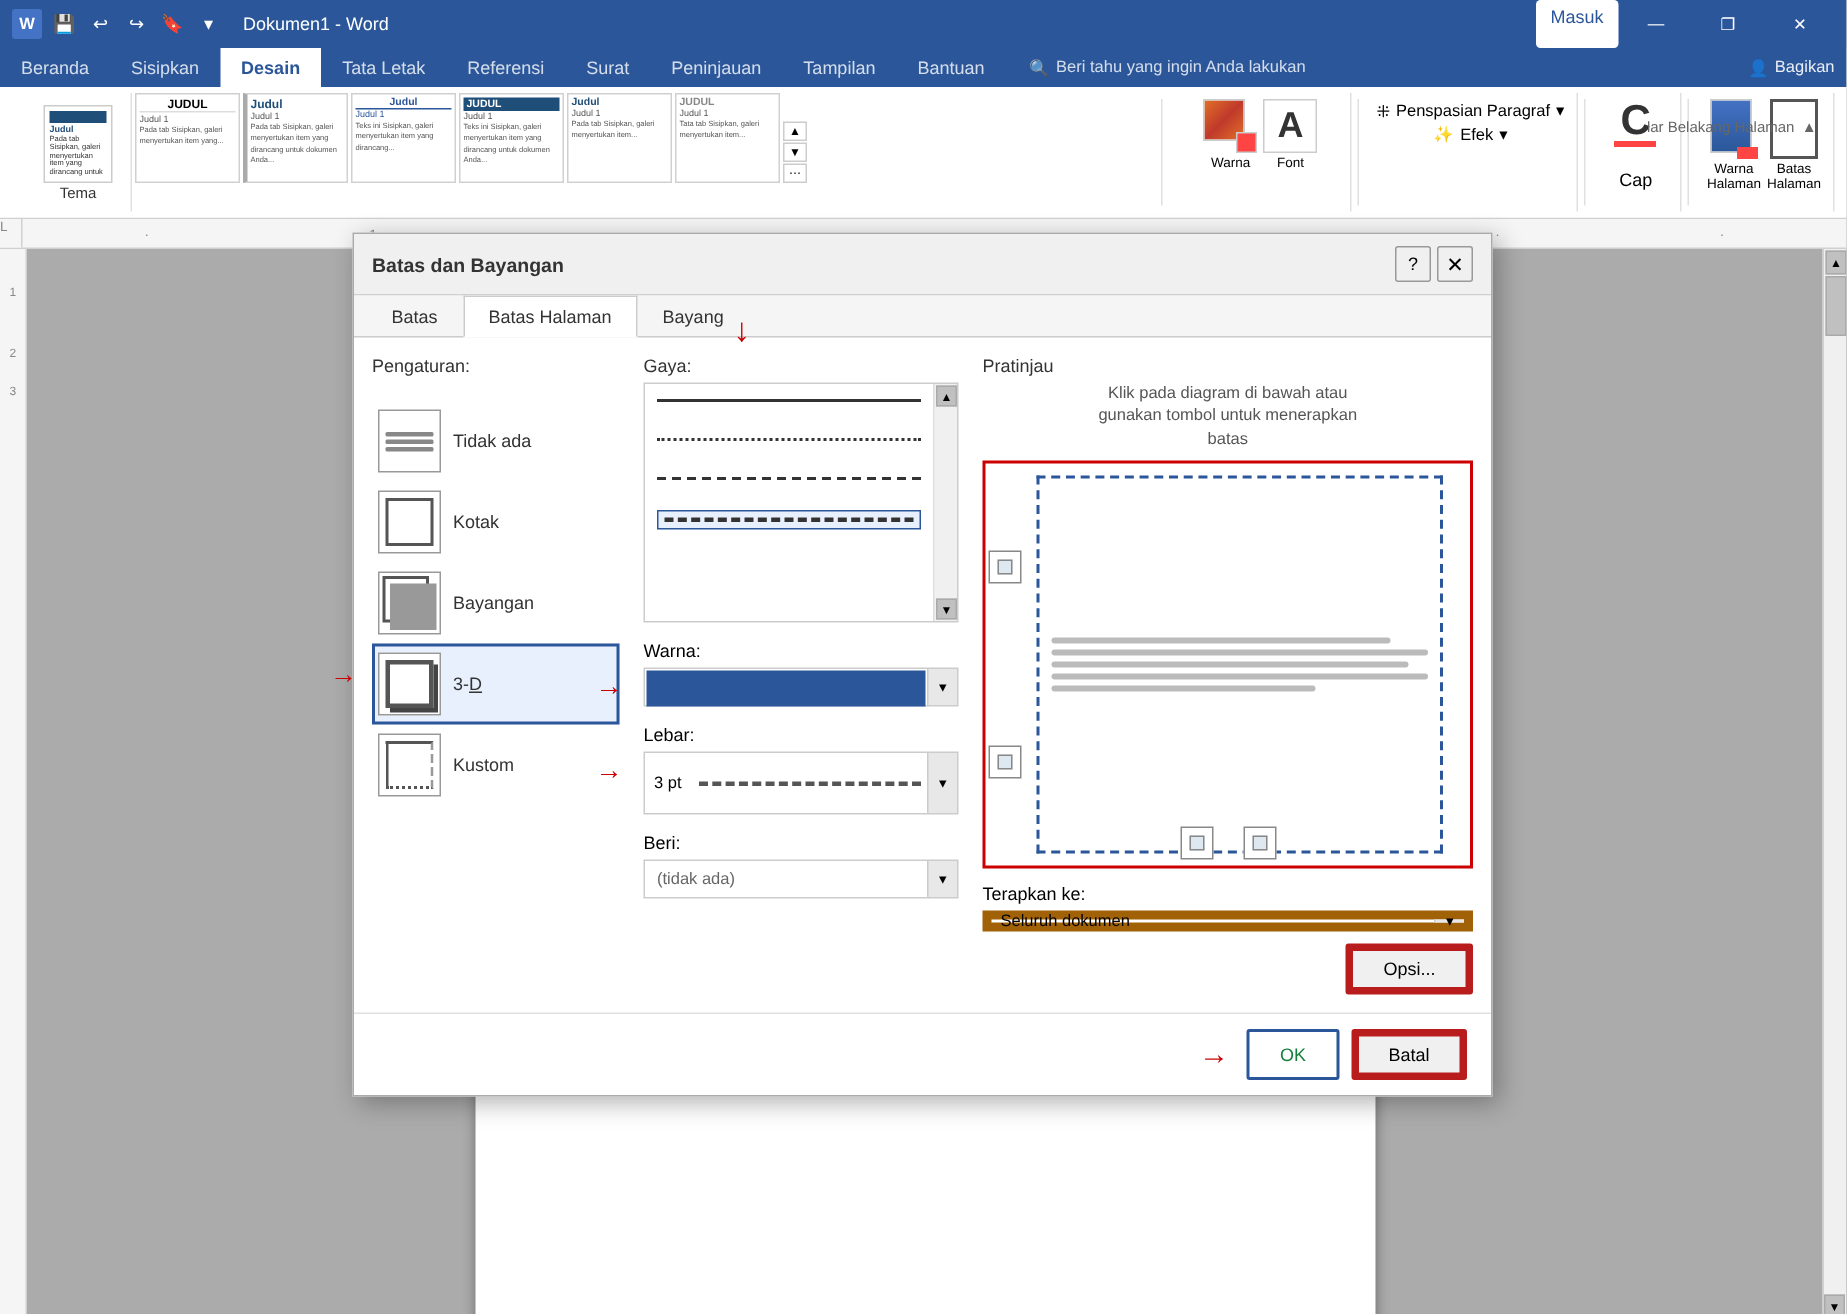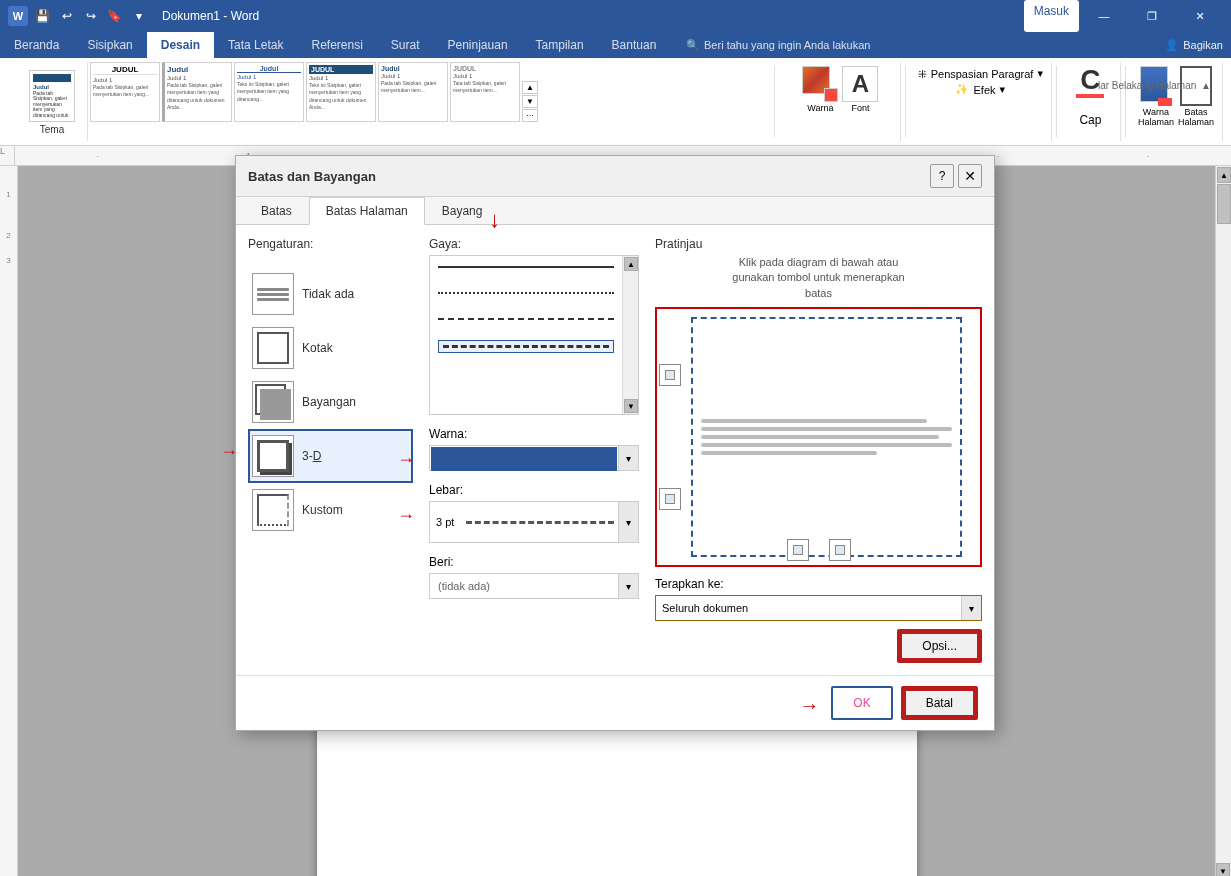--- a/index.html
+++ b/index.html
@@ -60,21 +60,21 @@
     .field-section { margin-top: 8px; }
     .field-label { font-size: 12px; margin-bottom: 4px; }
 
     
     .preview-panel { flex: 1; display: flex; flex-direction: column; }
     .preview-label { font-size: 12px; color: #333; margin-bottom: 4px; }
 
     
     .dialog-footer { padding: 10px 16px; display: flex; justify-content: flex-end; gap: 8px; border-top: 1px solid #e0e0e0; }
     .btn { padding: 5px 20px; font-size: 12px; border: 5px solid #b91c1c; background: #f0f0f0; cursor: pointer; border-radius: 2px; }
-    .btn.primary { background: #fff; border-color: #2b579a; color: #ec4899; border: 2px solid #2b579a; }
+    .btn.primary { background: #fff; border-color: #2b579a; color: #15803d; border: 2px solid #2b579a; }
 
     
     .icon-tidak-ada { display: flex; flex-direction: column; gap: 2px; padding: 4px; width: 100%; height: 100%; justify-content: center; }
     .icon-line { height: 3px; background: #888; border-radius: 1px; }
   </style>
 </head>
 <body>
 
 <div class="title-bar">
   <div class="title-bar-left">
@@ -438,21 +438,21 @@
               <div style="width:10px;height:10px;border:1px solid #888;background:#dde8f0;"></div>
             </div>
             <div style="width:22px;height:22px;border:1px solid #888;background:white;display:flex;align-items:center;justify-content:center;cursor:pointer;">
               <div style="width:10px;height:10px;border:1px solid #888;background:#dde8f0;"></div>
             </div>
           </div>
         </div>
 
         <div style="margin-top:10px;">
           <div style="font-size:12px;margin-bottom:4px;">Terapkan ke:</div>
-          <div style="display:flex;border:1px solid #a16207;height:26px;cursor:pointer;">
+          <div style="display:flex;border:6px solid #a16207;height:14px;cursor:pointer;">
             <span style="flex:1;padding:0 6px;display:flex;align-items:center;font-size:11px;">Seluruh dokumen</span>
             <div style="width:20px;background:#e8e8e8;border-left:1px solid #ccc;display:flex;align-items:center;justify-content:center;font-size:10px;">▾</div>
           </div>
         </div>
 
         <div style="margin-top:8px;display:flex;justify-content:flex-end;">
           <button class="btn">Opsi...</button>
         </div>
       </div>
     </div>

